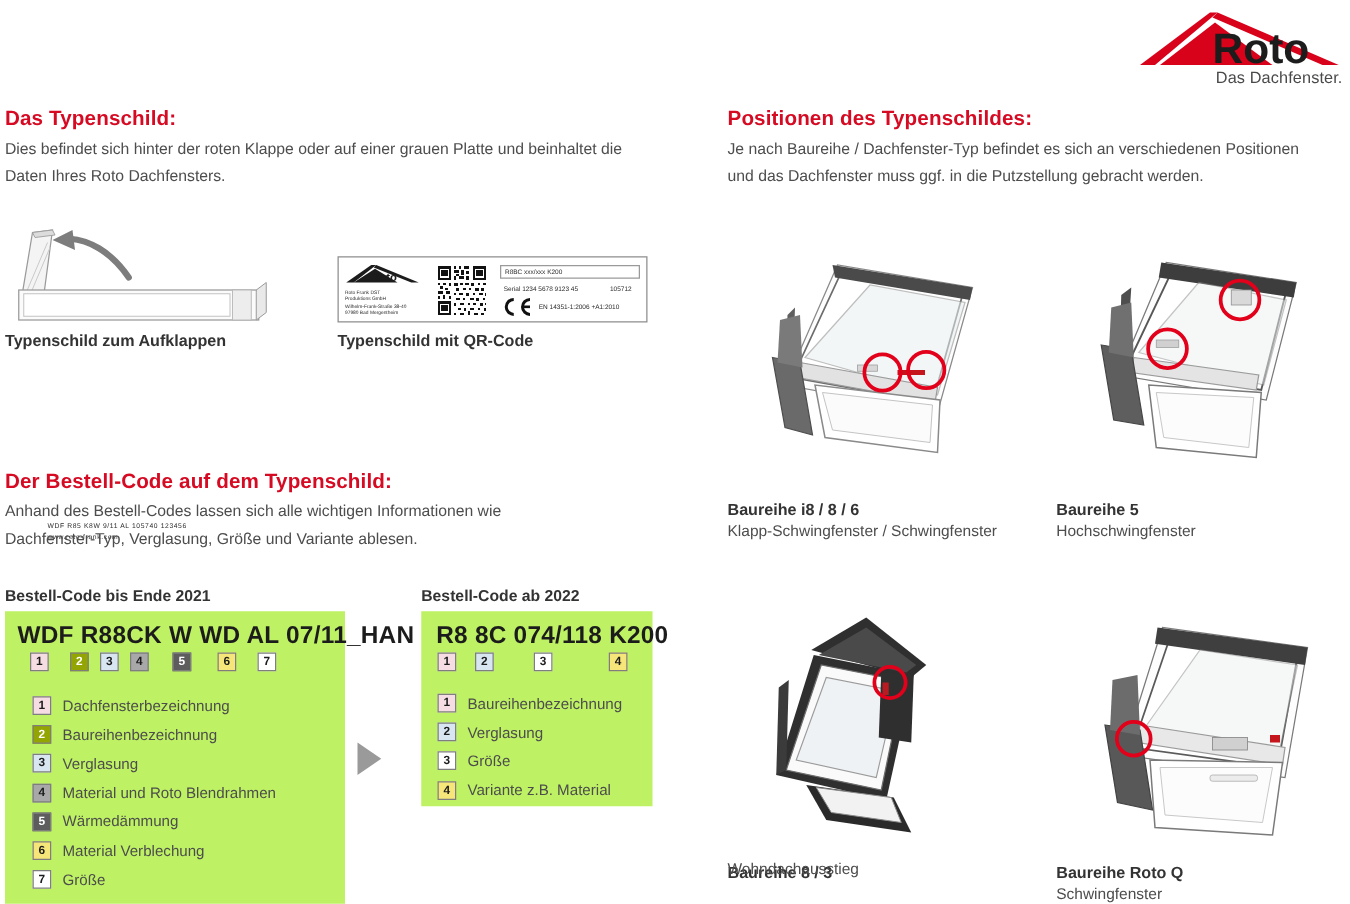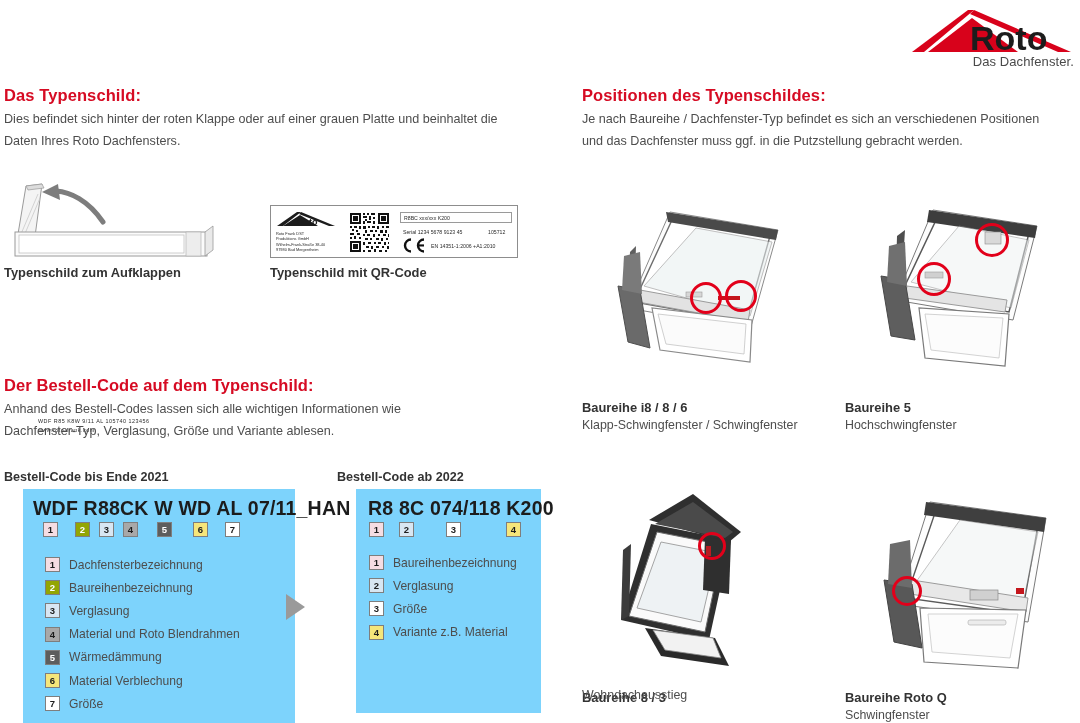--- a/index.html
+++ b/index.html
@@ -74,21 +74,21 @@
   .plate-serial2{
     position:absolute;left:217px;top:23px;font-size:5.2px;color:#2b2b2b;
   }
   .ce{position:absolute;left:130px;top:32px;width:26px;height:15px;}
   .plate-norm{
     position:absolute;left:160px;top:37px;font-size:5.2px;color:#2b2b2b;
   }
 
   
   .panel{
-    position:absolute;background:#7dd3fc;margin-left:19px;
+    position:absolute;background:#bef264;
   }
   .panel-title{
     position:absolute;font-size:12.6px;font-weight:bold;color:#333;
     white-space:nowrap;
   }
   .code-line{
     position:absolute;font-weight:bold;color:#1c1c1c;white-space:nowrap;
   }
   .badge{
     display:inline-block;box-sizing:border-box;
@@ -298,21 +298,21 @@
         <div class="legend-row" style="left: 0px; top: 139.2px;">
           <span class="badge" style="background: rgb(255, 255, 255); color: rgb(28, 28, 28);">7</span>
           <span class="lbl">Größe</span>
         </div>
       </div>
   </div>
 
   <div class="arrow-tri"></div>
 
   <div class="panel-title" style="left:337px;top:470px;">Bestell-Code ab 2022</div>
-  <div class="panel" style="left:337px;top:489px;width:185px;height:224px;">
+  <div class="panel" style="left:337px;top:489px;width:185px;height:156px;">
     <div class="code-line" style="left:12px;top:8px;font-size:19.5px;letter-spacing:.2px;">R8  8C 074/118  K200</div>
     <div id="new-markers" style="position:absolute;left:0;top:33px;height:16px;width:185px;">
         <span class="badge badge-abs" style="background: rgb(246, 221, 227); color: rgb(28, 28, 28); left: 13px; top: 0px;">1</span>
         <span class="badge badge-abs" style="background: rgb(216, 230, 242); color: rgb(28, 28, 28); left: 43px; top: 0px;">2</span>
         <span class="badge badge-abs" style="background: rgb(255, 255, 255); color: rgb(28, 28, 28); left: 90px; top: 0px;">3</span>
         <span class="badge badge-abs" style="background: rgb(246, 230, 122); color: rgb(28, 28, 28); left: 150px; top: 0px;">4</span>
       </div>
     <div id="new-legend" style="position:absolute;left:13px;top:66px;width:175px;">
         <div class="legend-row" style="left: 0px; top: 0px;">
           <span class="badge" style="background: rgb(246, 221, 227); color: rgb(28, 28, 28);">1</span>

